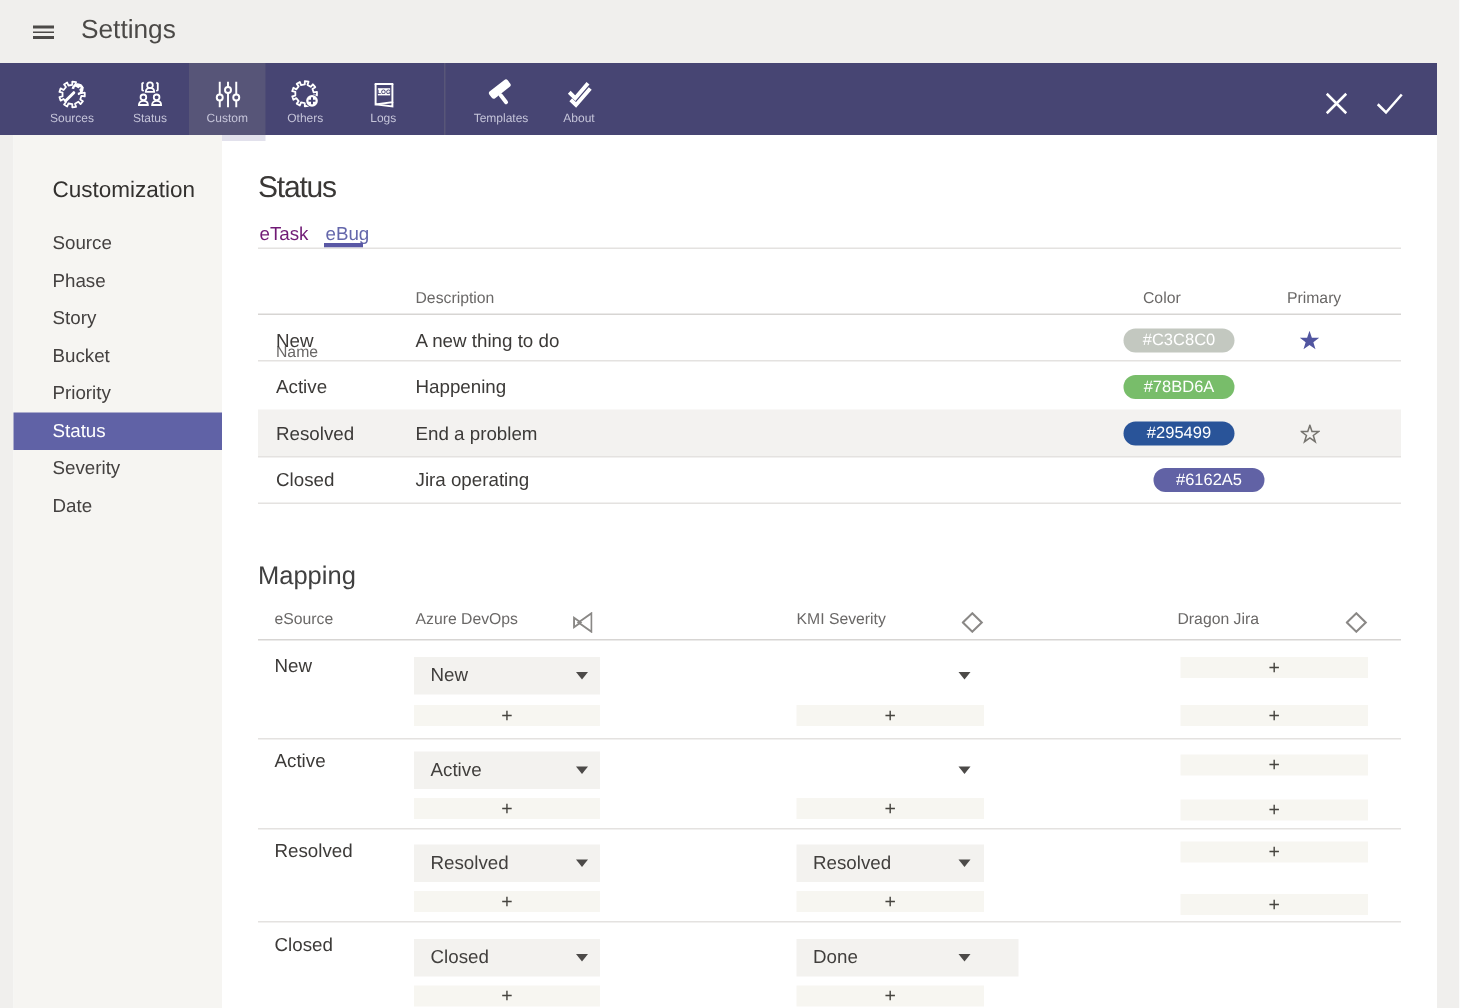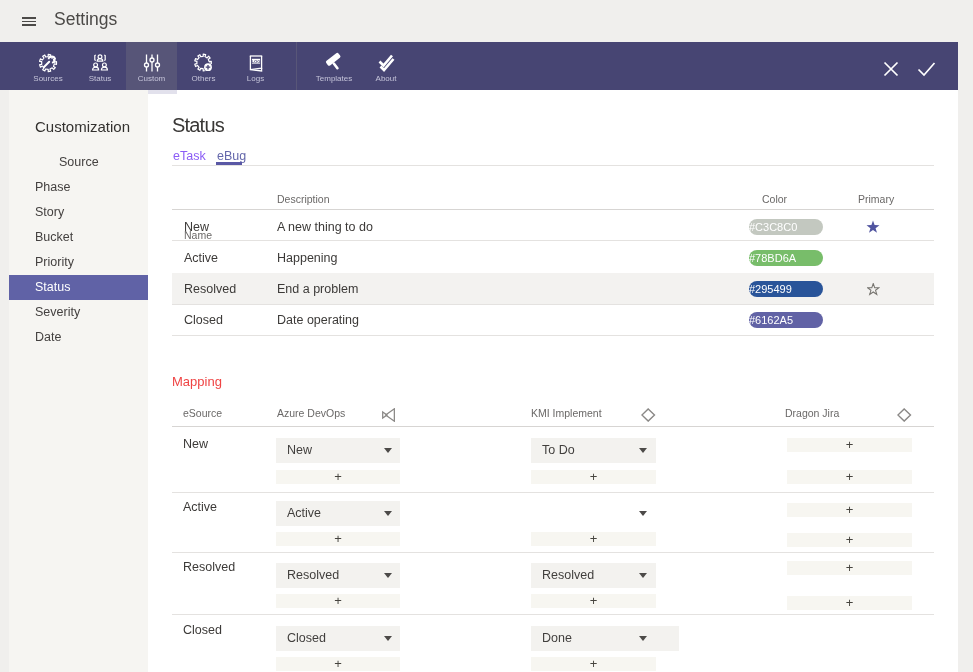--- a/index.html
+++ b/index.html
@@ -4,21 +4,21 @@
 <style>
   * { margin:0; padding:0; box-sizing:border-box; }
   html,body { width:973px; height:672px; background:#ffffff; font-family:"Liberation Sans", sans-serif; overflow:hidden; }
   #page { position:relative; width:973px; height:672px; }
   .abs { position:absolute; }
   .tlabel { position:absolute; font-size:8px; color:#c5c4d9; text-align:center; width:70px; }
   .ticon { position:absolute; }
   .navitem { position:absolute; left:35px; font-size:12.5px; color:#444140; line-height:25px; height:25px; }
   .hl { position:absolute; font-size:10.5px; color:#6a6867; }
   .cell { position:absolute; font-size:12.5px; color:#3c3a38; }
-  .pill { position:absolute; left:749px; width:74px; height:16px; border-radius:8px; color:#ffffff; font-size:11px; line-height:16px; }
+  .pill { position:absolute; left:749px; width:74px; height:16px; border-radius:8px; color:#ffffff; font-size:11px; text-align:center; line-height:16px; }
   .line { position:absolute; left:172px; width:762px; height:1px; background:#e4e2e0; }
   .dd { position:absolute; width:124px; height:25px; background:#f3f2ef; font-size:12.5px; color:#413f3d; line-height:25px; }
   .dd span { margin-left:11px; }
   .plus { position:absolute; width:124px; height:14px; background:#f7f6f1; color:#46443f; font-size:13px; text-align:center; line-height:13px; }
   .caret { position:absolute; width:0; height:0; border-left:4px solid transparent; border-right:4px solid transparent; border-top:5px solid #4c4a48; }
 </style>
 </head>
 <body>
 <div id="page">
 
@@ -105,32 +105,32 @@
   <div class="tlabel" style="left:65px;top:74px;">Status</div>
   <div class="tlabel" style="left:116.5px;top:74px;">Custom</div>
   <div class="tlabel" style="left:168.5px;top:74px;">Others</div>
   <div class="tlabel" style="left:220.5px;top:74px;">Logs</div>
   <div class="tlabel" style="left:299px;top:74px;">Templates</div>
   <div class="tlabel" style="left:351px;top:74px;">About</div>
 
   <div class="abs" style="left:0;top:90px;width:9px;height:582px;background:#f0efed;"></div>
   <div class="abs" style="left:9px;top:90px;width:139px;height:582px;background:#f6f5f2;"></div>
   <div class="abs" style="left:35px;top:117.5px;font-size:15px;color:#33312f;">Customization</div>
-  <div class="navitem" style="top:150px;margin-left:24px;">Source</div>
+  <div class="navitem" style="top:150px;">Source</div>
   <div class="navitem" style="top:175px;">Phase</div>
   <div class="navitem" style="top:200px;">Story</div>
   <div class="navitem" style="top:225px;">Bucket</div>
   <div class="navitem" style="top:250px;">Priority</div>
   <div class="abs" style="left:9px;top:275px;width:139px;height:25px;background:#6062a6;"></div>
   <div class="navitem" style="top:275px;color:#ffffff;">Status</div>
   <div class="navitem" style="top:300px;">Severity</div>
   <div class="navitem" style="top:325px;">Date</div>
 
   <div class="abs" style="left:172px;top:114px;font-size:20px;letter-spacing:-0.8px;color:#3a3836;">Status</div>
-  <div class="abs" style="left:173px;top:149px;font-size:12.5px;color:#8b5cf6;">eTask</div>
+  <div class="abs" style="left:173px;top:149px;font-size:12.5px;color:#701a75;">eTask</div>
   <div class="abs" style="left:217px;top:149px;font-size:12.5px;color:#6467ab;">eBug</div>
   <div class="abs" style="left:216px;top:162px;width:26px;height:2.5px;background:#5a58a5;"></div>
   <div class="line" style="top:165px;"></div>
 
   <div class="hl" style="left:184px;top:193px;margin-top:36px;">Name</div>
   <div class="hl" style="left:277px;top:193px;">Description</div>
   <div class="hl" style="left:750px;top:193px;margin-left:12px;">Color</div>
   <div class="hl" style="left:858px;top:193px;">Primary</div>
   <div class="line" style="top:209px;background:#d7d5d3;"></div>
 
@@ -138,58 +138,57 @@
 
   <div class="cell" style="left:184px;top:220px;">New</div>
   <div class="cell" style="left:277px;top:220px;">A new thing to do</div>
   <div class="line" style="top:240px;"></div>
   <div class="cell" style="left:184px;top:251px;">Active</div>
   <div class="cell" style="left:277px;top:251px;">Happening</div>
   <div class="cell" style="left:184px;top:282px;">Resolved</div>
   <div class="cell" style="left:277px;top:282px;">End a problem</div>
   <div class="line" style="top:303.5px;"></div>
   <div class="cell" style="left:184px;top:313px;">Closed</div>
-  <div class="cell" style="left:277px;top:313px;">Date operating</div>
+  <div class="cell" style="left:277px;top:313px;">Jira operating</div>
   <div class="line" style="top:335px;"></div>
 
   <div class="pill" style="top:218.5px;background:#c3c8c0;">#C3C8C0</div>
   <div class="pill" style="top:249.5px;background:#78bd6a;">#78BD6A</div>
   <div class="pill" style="top:280.5px;background:#295499;">#295499</div>
-  <div class="pill" style="top:311.5px;background:#6162a5;">#6162A5</div>
+  <div class="pill" style="top:311.5px;background:#6162a5;margin-left:20px;">#6162A5</div>
 
   <svg class="abs" style="left:866px;top:220px;" width="14" height="15" viewBox="0 0 14 15">
       <path d="M7.00 0.50 L8.59 5.12 L13.47 5.20 L9.57 8.13 L11.00 12.80 L7.00 10.00 L3.00 12.80 L4.43 8.13 L0.53 5.20 L5.41 5.12 Z" fill="#5155a0"></path>
     </svg>
   <svg class="abs" style="left:867px;top:283px;" width="12.5" height="13.5" viewBox="0 0 14 15">
       <path d="M7.00 0.50 L8.59 5.12 L13.47 5.20 L9.57 8.13 L11.00 12.80 L7.00 10.00 L3.00 12.80 L4.43 8.13 L0.53 5.20 L5.41 5.12 Z" fill="none" stroke="#76746f" stroke-width="1.15"></path>
     </svg>
 
-  <div class="abs" style="left:172px;top:373.5px;font-size:13px;color:#ef4444;">Mapping</div>
+  <div class="abs" style="left:172px;top:373.5px;font-size:17px;color:#404040;">Mapping</div>
   <div class="hl" style="left:183px;top:407px;">eSource</div>
   <div class="hl" style="left:277px;top:407px;">Azure DevOps</div>
-  <div class="hl" style="left:531px;top:407px;">KMI Implement</div>
+  <div class="hl" style="left:531px;top:407px;">KMI Severity</div>
   <div class="hl" style="left:785px;top:407px;">Dragon Jira</div>
 
   <svg class="abs" style="left:382px;top:408px;" width="13" height="14" viewBox="0 0 13 14">
       <path d="M0.7 3.9 L5.1 7 L0.7 10.1 Z" fill="none" stroke="#8a8886" stroke-width="1.25"></path>
       <path d="M12.35 0.8 L12.35 13.2 L3.6 7 Z" fill="none" stroke="#8a8886" stroke-width="1.25"></path>
     </svg>
   <svg class="abs" style="left:641px;top:408px;" width="15" height="14" viewBox="0 0 15 14">
       <path d="M7.2 0.9 L13.5 7 L7.2 13.1 L0.9 7 Z" fill="none" stroke="#8a8886" stroke-width="1.4"></path>
     </svg>
   <svg class="abs" style="left:897px;top:408px;" width="15" height="14" viewBox="0 0 15 14">
       <path d="M7.2 0.9 L13.5 7 L7.2 13.1 L0.9 7 Z" fill="none" stroke="#8a8886" stroke-width="1.4"></path>
     </svg>
 
   <div class="line" style="top:425.5px;background:#d7d5d3;"></div>
 
   <div class="cell" style="left:183px;top:437px;">New</div>
   <div class="dd" style="left:276px;top:438px;"><span>New</span></div>
   <div class="caret" style="left:384px;top:448px;"></div>
-  <div class="dd" style="left:531px;top:438px;width:125px;"><span>To Do</span></div>
   <div class="caret" style="left:639px;top:448px;"></div>
   <div class="plus" style="left:787px;top:437.5px;width:125px;">+</div>
   <div class="plus" style="left:276px;top:469.5px;">+</div>
   <div class="plus" style="left:531px;top:469.5px;width:125px;">+</div>
   <div class="plus" style="left:787px;top:469.5px;width:125px;">+</div>
   <div class="line" style="top:492px;"></div>
 
   <div class="cell" style="left:183px;top:500px;">Active</div>
   <div class="dd" style="left:276px;top:501px;"><span>Active</span></div>
   <div class="caret" style="left:384px;top:511px;"></div>

